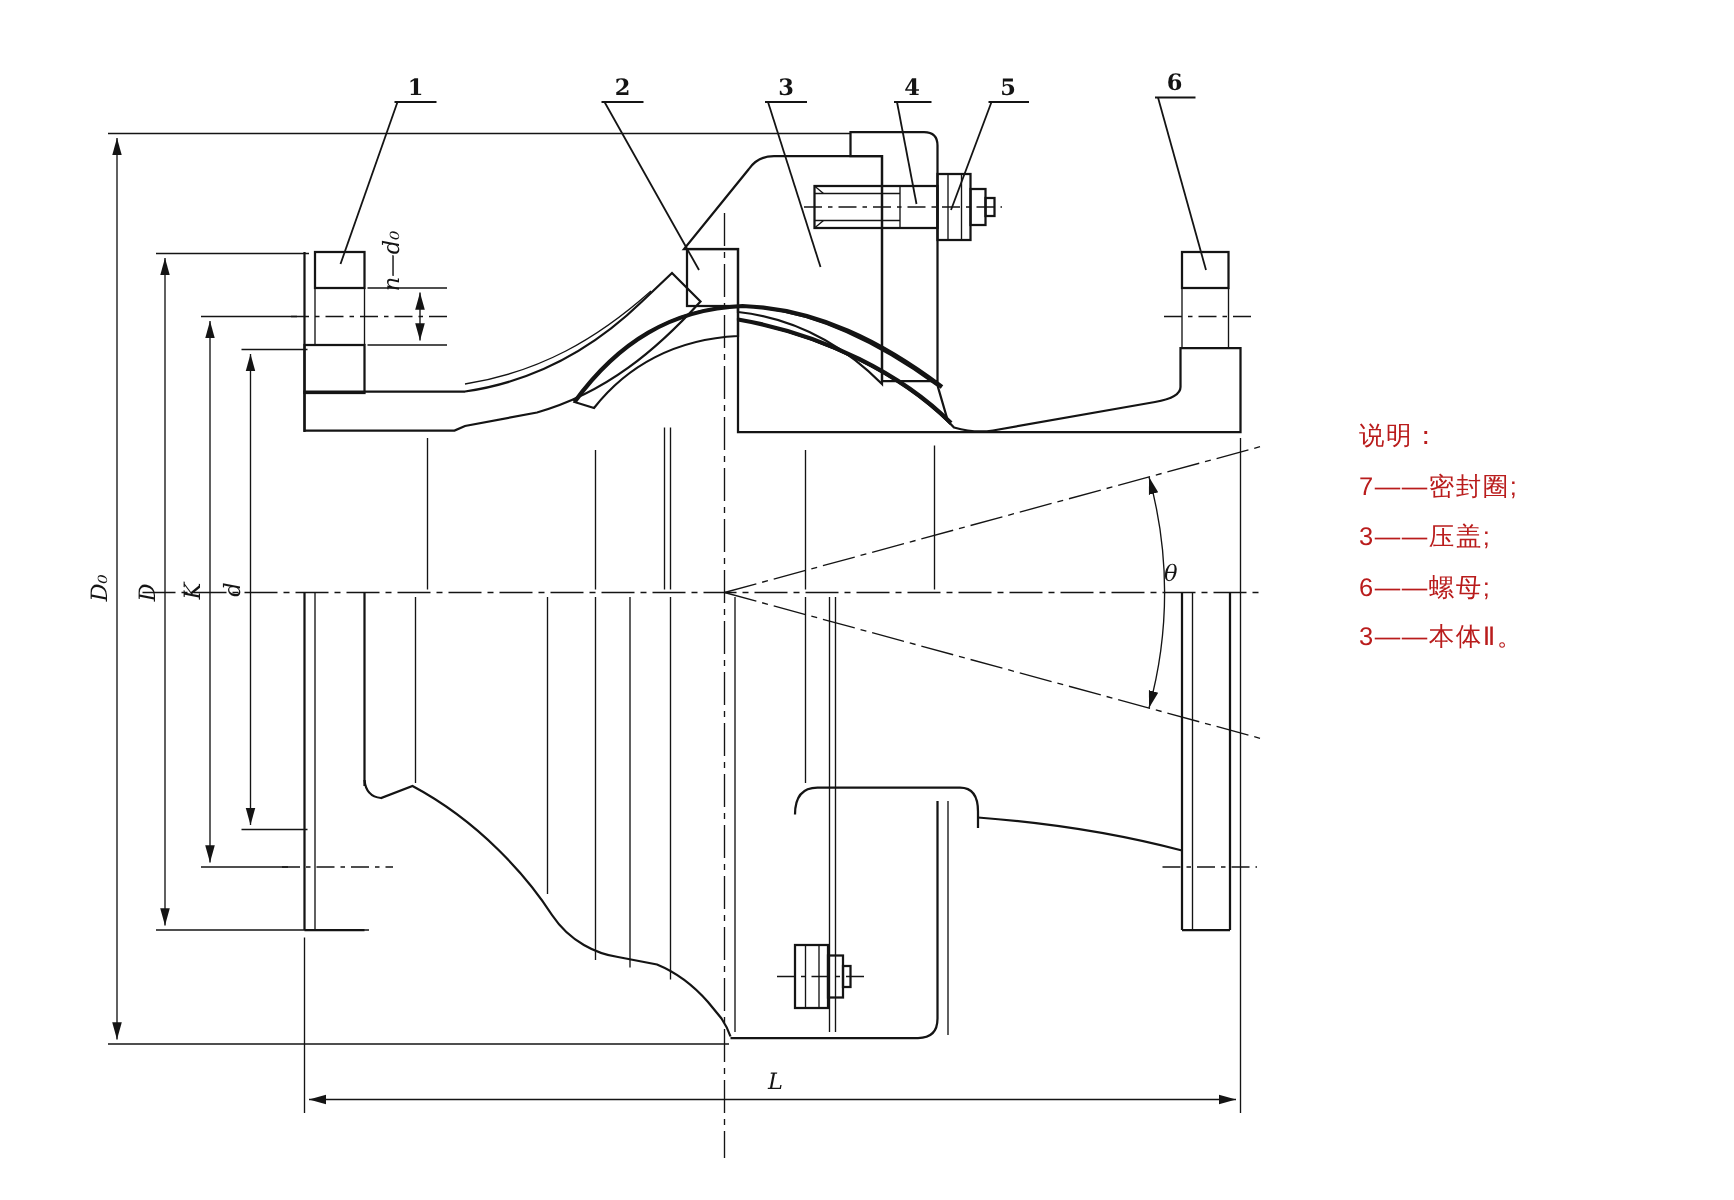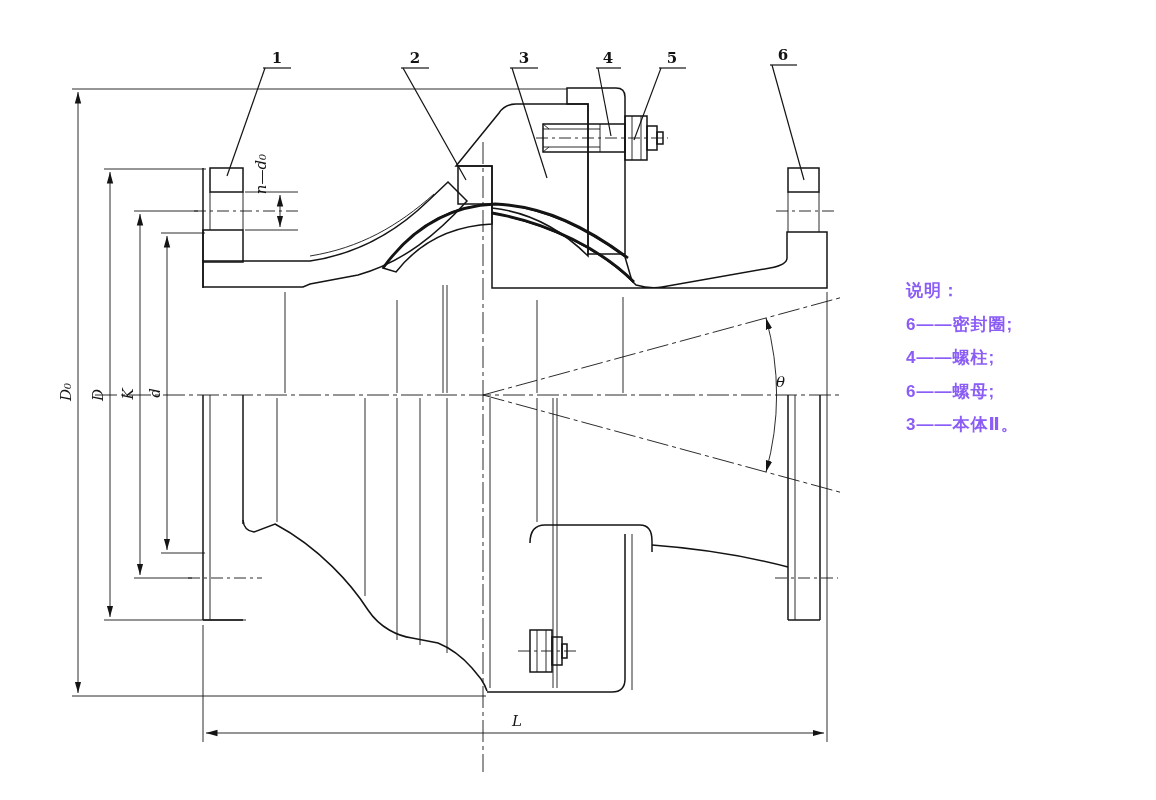--- a/index.html
+++ b/index.html
@@ -10,22 +10,22 @@
   .thin{fill:none;stroke:#141414;stroke-width:0.9;}
   .thick{fill:none;stroke:#141414;stroke-width:2.8;}
   .leader{fill:none;stroke:#141414;stroke-width:1.2;}
   .dimline{fill:none;stroke:#141414;stroke-width:0.9;}
   .cl{fill:none;stroke:#141414;stroke-width:0.9;stroke-dasharray:22 4 4 4;}
   .bl{fill:none;stroke:#141414;stroke-width:0.9;stroke-dasharray:12 4 3 4;}
   .dimtext{font-family:"DejaVu Serif","Liberation Serif",serif;font-style:italic;
            font-size:15px;fill:#141414;}
   .callout{font-family:"DejaVu Serif","Liberation Serif",serif;font-weight:bold;
            font-size:15px;fill:#141414;}
-  #legend{position:absolute;left:906px;top:274px;width:240px;color:#8b5cf6;
-          font-weight:bold;font-size:17px;line-height:33.5px;letter-spacing:1px;}
+  #legend{position:absolute;left:906px;top:274px;width:240px;color:#b91c1c;
+          font-weight:normal;font-size:17px;line-height:33.5px;letter-spacing:1px;}
   #legend .item{white-space:nowrap;}
 </style>
 </head>
 <body>
 
 <div id="page">
 <svg width="1156" height="800" viewBox="0 0 1156 800">
   <defs>
     <pattern id="hA" width="7" height="7" patternUnits="userSpaceOnUse" patternTransform="rotate(45)">
       <rect width="7" height="7" fill="#ffffff"></rect>
@@ -241,18 +241,18 @@
     <g>
       <text x="783" y="60" text-anchor="middle" class="callout">6</text>
       <line x1="770" y1="65" x2="797" y2="65" class="leader"></line>
       <line x1="772" y1="65" x2="804" y2="180" class="leader"></line>
     </g>
   </g>
 </svg>
 
 <div id="legend">
   <div>说明：</div>
-  <div class="item">6——密封圈;</div>
-  <div class="item">4——螺柱;</div>
+  <div class="item">7——密封圈;</div>
+  <div class="item">3——压盖;</div>
   <div class="item">6——螺母;</div>
   <div class="item">3——本体Ⅱ。</div>
 </div>
 </div>
 
 </body></html>

